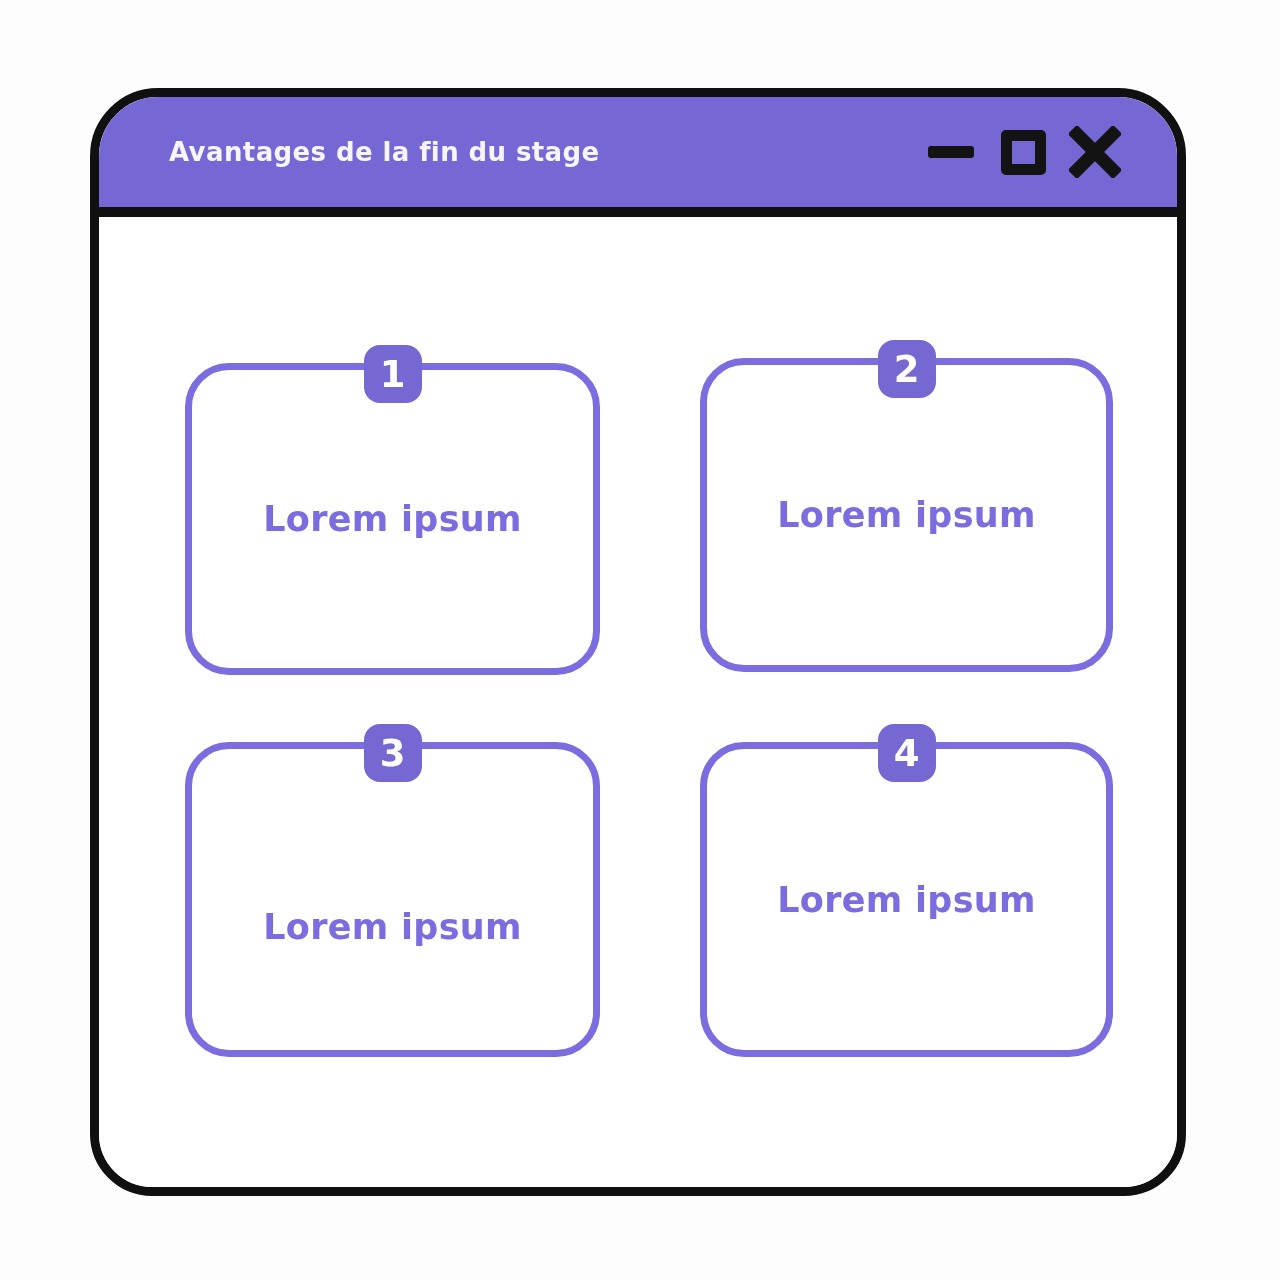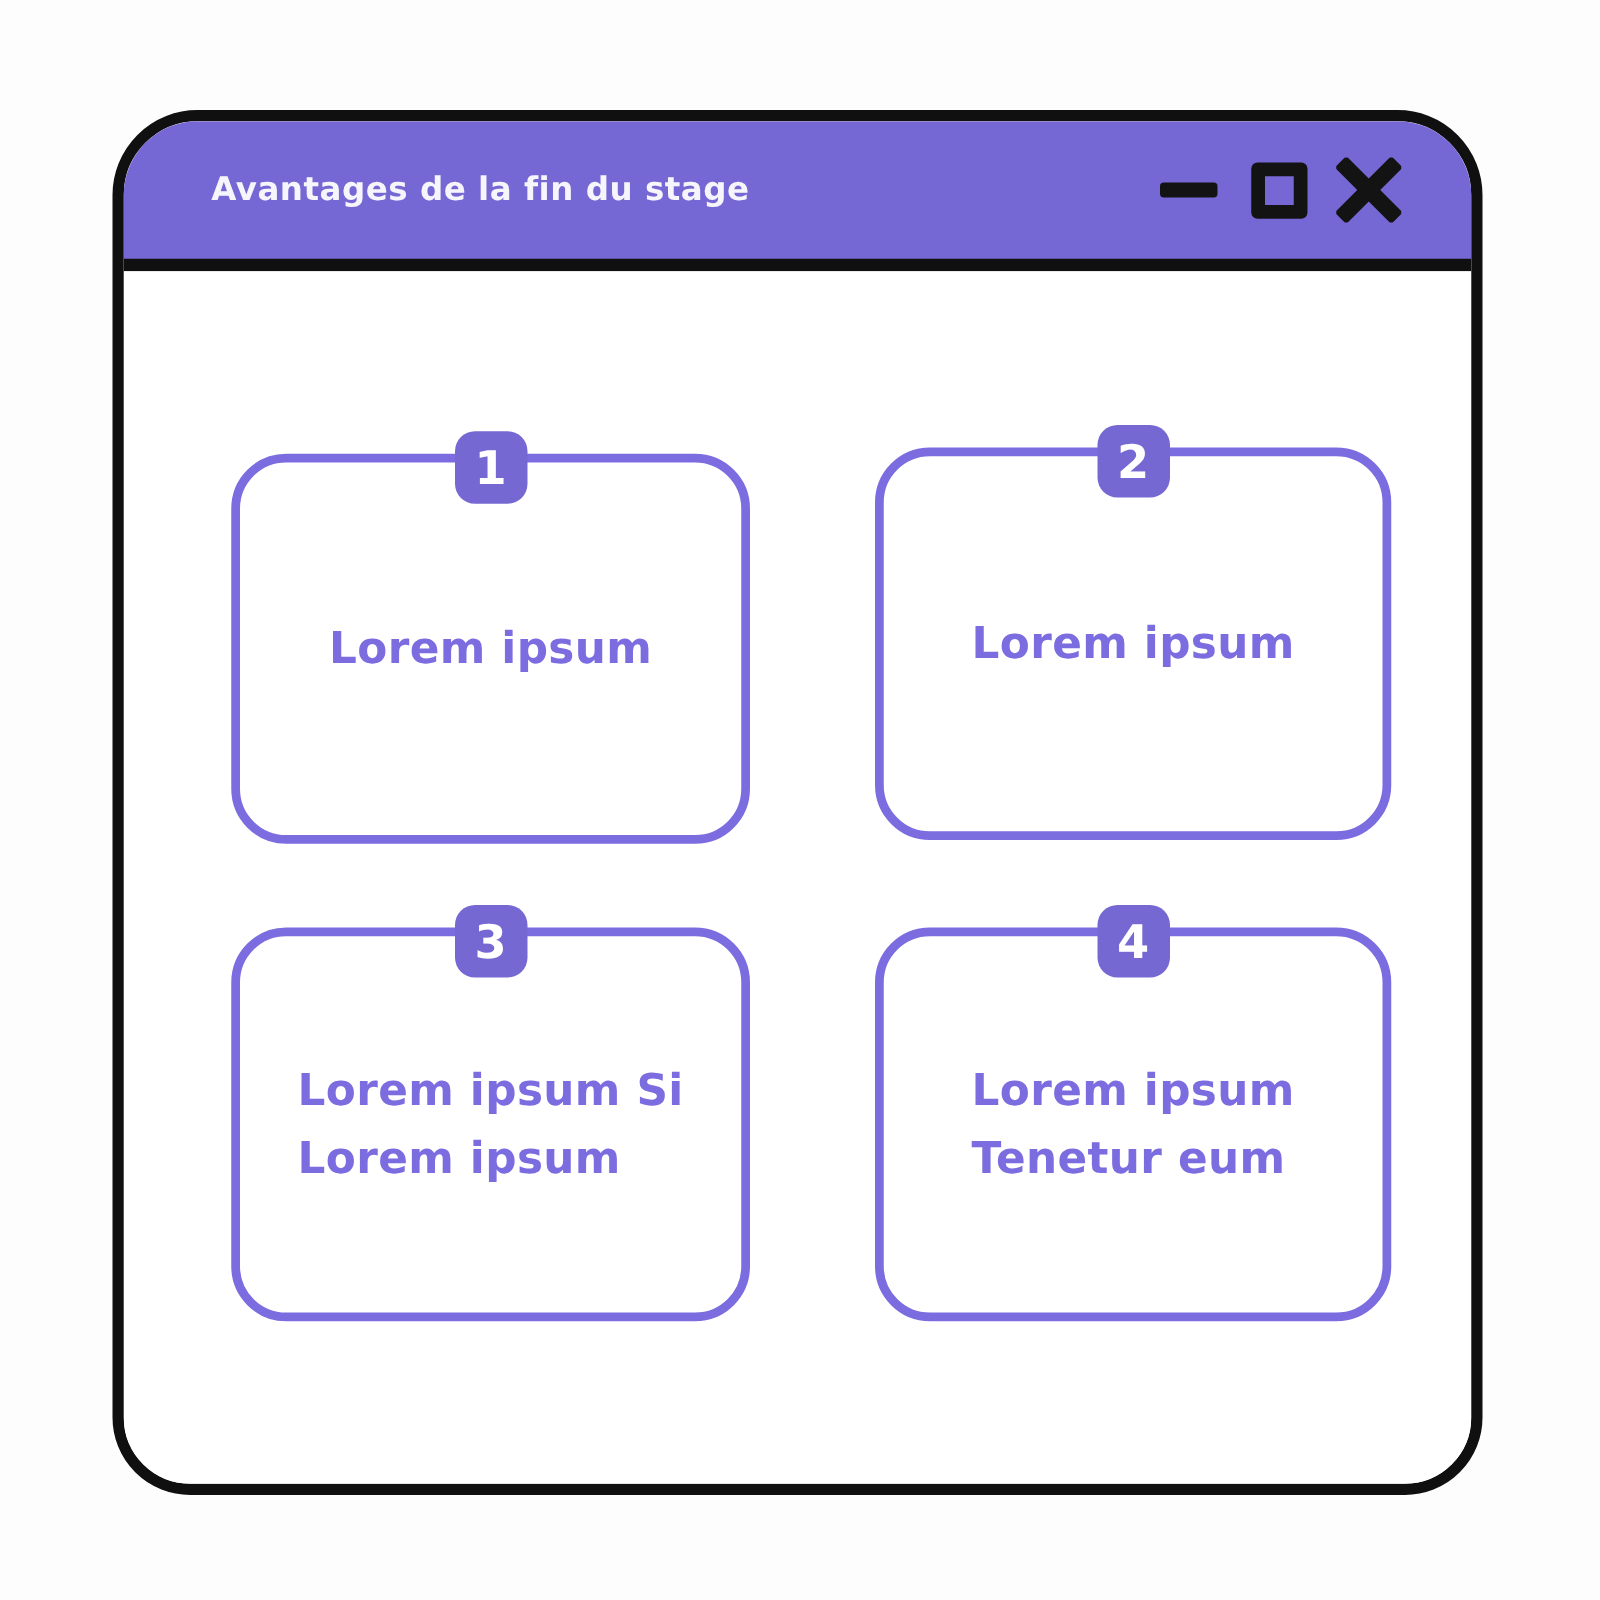--- a/index.html
+++ b/index.html
@@ -91,21 +91,21 @@
     border-radius: 16px;
     color: #ffffff;
     font-size: 37px;
     font-weight: bold;
     display: flex;
     align-items: center;
     justify-content: center;
     box-shadow: 0 0 0 6px #ffffff00;
   }
   .card-text {
-    text-align: left;
+    text-align: right;
     color: #7b6ce0;
     font-size: 35px;
     font-weight: bold;
     line-height: 54px;
     letter-spacing: 0.3px;
   }
 </style>
 </head>
 <body>
 
@@ -141,27 +141,26 @@
     <div class="card card-2">
       <div class="badge">2</div>
       <div class="card-text">
         <span>Lorem ipsum</span><br>
       </div>
     </div>
 
     <div class="card card-3">
       <div class="badge">3</div>
       <div class="card-text">
-        <span>Lorem ipsum Si</span><br>
+        <br>
         <span>Lorem ipsum</span>
       </div>
     </div>
 
     <div class="card card-4">
       <div class="badge">4</div>
       <div class="card-text">
         <span>Lorem ipsum</span><br>
-        <span>Tenetur eum</span>
       </div>
     </div>
 
   </div>
 </div>
 
 </body></html>

